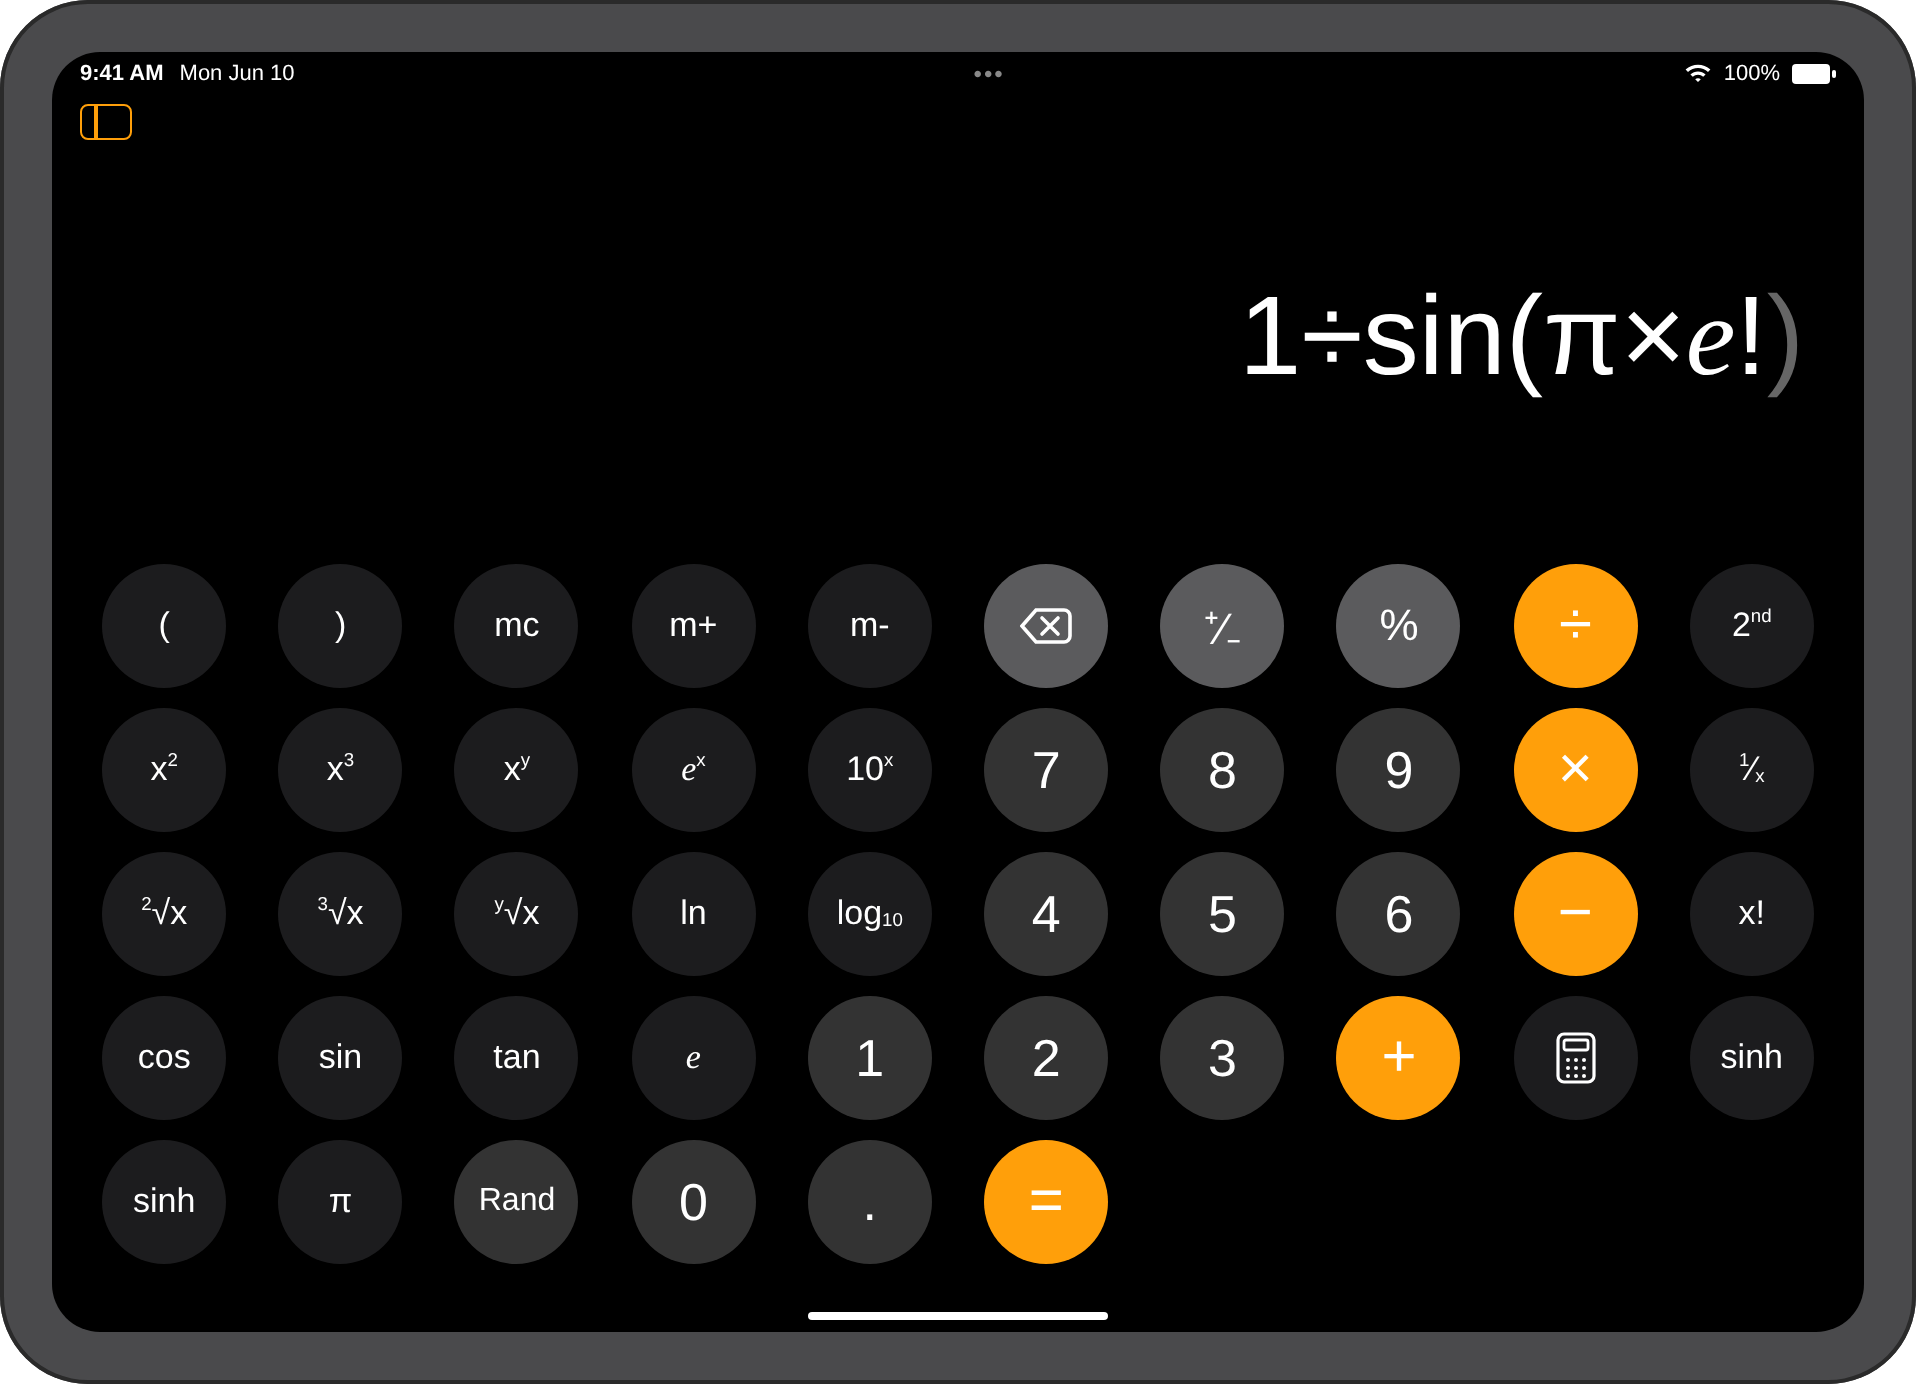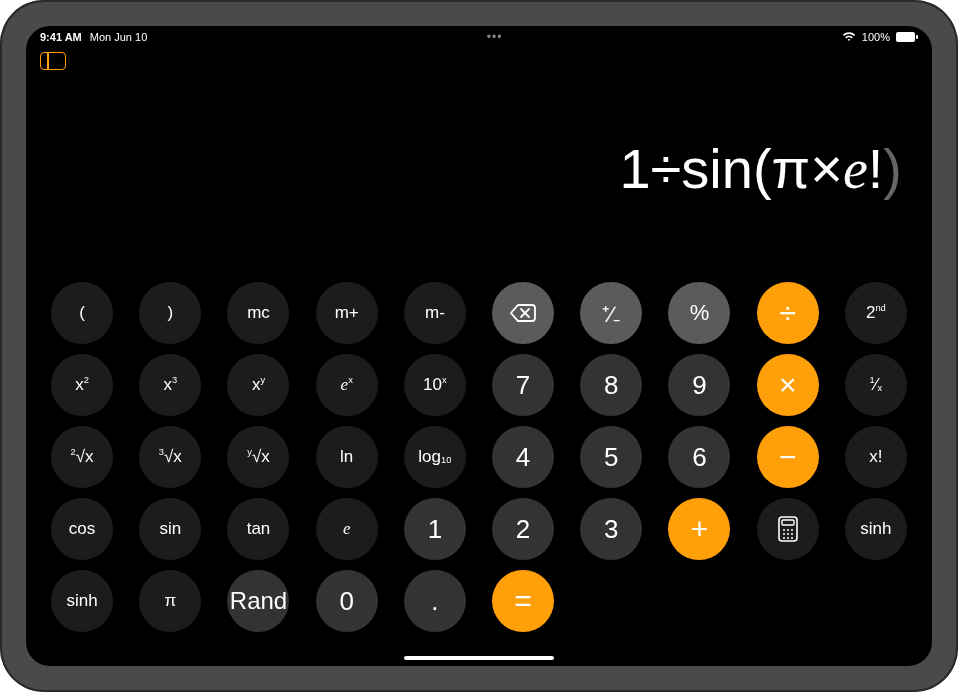--- a/index.html
+++ b/index.html
@@ -248,21 +248,21 @@
             <circle cx="10" cy="18" r="1" fill="#fff"></circle>
             <circle cx="14" cy="18" r="1" fill="#fff"></circle>
             <circle cx="6" cy="22" r="1" fill="#fff"></circle>
             <circle cx="10" cy="22" r="1" fill="#fff"></circle>
             <circle cx="14" cy="22" r="1" fill="#fff"></circle>
           </svg>
       </button>
       <button class="btn dark">sinh</button>
       <button class="btn dark">sinh</button>
       <button class="btn dark">π</button>
-      <button class="btn num" style="font-size:24px">Rand</button>
+      <button class="btn num" style="font-size:16px">Rand</button>
       <button class="btn num">0</button>
       <button class="btn num">.</button>
       <button class="btn orange">=</button>
     </div>
 
     <div class="home-indicator"></div>
   </div>
 </div>
 
 </body></html>

